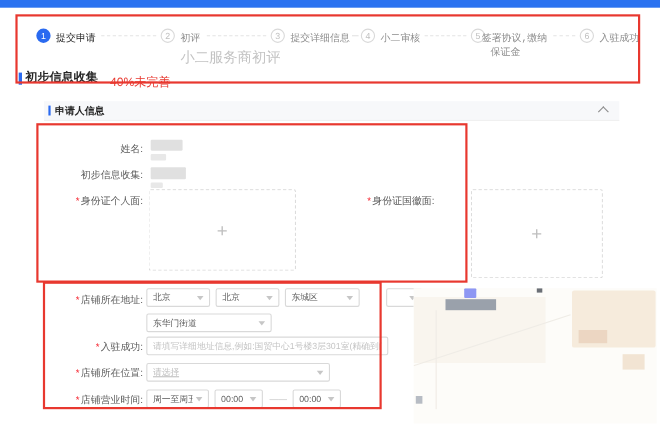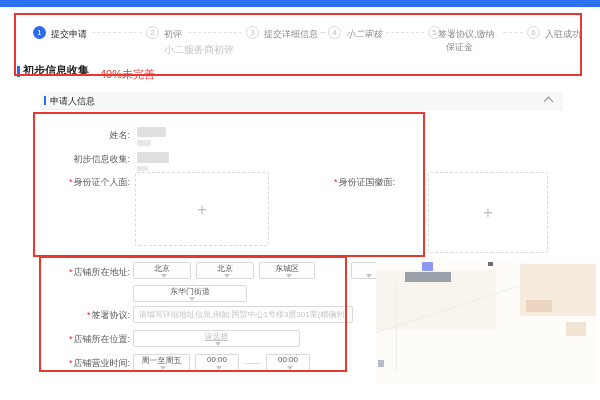--- a/index.html
+++ b/index.html
@@ -13,42 +13,42 @@
   .topbar{left:0;top:0;width:600px;height:7px;background:#2b72f0;}
   
   .anno{border:2px solid #e8382f;background:transparent;z-index:40;pointer-events:none;}
   
   .step-circle{width:13px;height:13px;border-radius:50%;display:flex;align-items:center;justify-content:center;
     font-size:8px;box-sizing:border-box;}
   .step-circle.active{background:#2a6af0;color:#fff;}
   .step-circle.idle{background:#fff;border:1px solid #d9d9d9;color:#bfbfbf;}
   .step-label{font-size:9px;color:#8c8c8c;white-space:nowrap;}
   .step-label.active{color:#262626;}
-  .step-sub{font-size:10px;color:#c3c3c3;white-space:nowrap;}
+  .step-sub{font-size:13px;color:#c3c3c3;white-space:nowrap;}
   .step-line{height:0;border-top:1px dashed #e3e3e3;}
   
   .sec-bar{width:3px;height:11px;background:#2a6af0;}
   .sec-title{font-size:11px;font-weight:bold;color:#262626;white-space:nowrap;}
   .sec-note{font-size:11px;color:#e8382f;white-space:nowrap;}
   
   .card-header{background:#f7f8fa;border-bottom:1px solid #f0f0f0;}
   .card-bar{width:2px;height:9px;background:#2a6af0;}
-  .card-title{font-size:9px;font-weight:normal;color:#262626;white-space:nowrap;}
+  .card-title{font-size:9px;font-weight:bold;color:#262626;white-space:nowrap;}
   .chev-up{width:6px;height:6px;border-left:1px solid #8c8c8c;border-top:1px solid #8c8c8c;
     transform:rotate(45deg);display:inline-block;}
   
   .flabel{font-size:9px;color:#595959;text-align:right;white-space:nowrap;}
   .star{color:#f5222d;margin-right:1px;}
   .redact{background:#d8d8d8;border-radius:1px;opacity:.8;}
   .redact2{background:#e8e8e8;border-radius:1px;}
   .upload{border:1px dashed #d9d9d9;border-radius:2px;background:#fff;
     display:flex;align-items:center;justify-content:center;}
   .plus{color:#bfbfbf;font-size:17px;font-weight:300;line-height:1;}
   .sel{border:1px solid #d9d9d9;border-radius:2px;background:#fff;box-sizing:border-box;
-    display:flex;align-items:center;justify-content:space-between;padding:0 5px;height:17px;flex-direction:column;}
+    display:flex;align-items:center;justify-content:space-between;padding:0 5px;height:17px;}
   .sel .val{font-size:8px;color:#595959;white-space:nowrap;overflow:hidden;}
   .sel .val.ph{color:#c0c0c0;text-decoration:underline;}
   .cdn{width:0;height:0;border-left:3px solid transparent;border-right:3px solid transparent;
     border-top:4px solid #c6c6c6;flex:none;margin-left:3px;}
   .tinput{border:1px solid #d9d9d9;border-radius:2px;box-sizing:border-box;height:17px;
     font-size:8px;color:#595959;padding:0 5px;font-family:"Liberation Sans",sans-serif;background:#fff;}
   .tinput::placeholder{color:#c4c4c4;}
   .dash{font-size:8px;color:#bfbfbf;white-space:nowrap;}
   
   .map{background:#fdfcf9;overflow:hidden;}
@@ -76,27 +76,27 @@
 
   <div class="abs step-circle idle" style="left:246px;top:26px;">
       <span>3</span>
     </div>
   <div class="abs step-label" style="left:264px;top:28px;">提交详细信息</div>
   <div class="abs step-line" style="left:320px;top:32px;width:6px;"></div>
 
   <div class="abs step-circle idle" style="left:328px;top:26px;">
       <span>4</span>
     </div>
-  <div class="abs step-label" style="left:346px;top:28px;font-style:italic;">小二审核</div>
+  <div class="abs step-label" style="left:346px;top:28px;">小二审核</div>
   <div class="abs step-line" style="left:386px;top:32px;width:38px;"></div>
 
   <div class="abs step-circle idle" style="left:428px;top:26px;">
       <span>5</span>
     </div>
-  <div class="abs step-label" style="left:438px;top:28px;">签署协议,缴纳</div>
+  <div class="abs step-label" style="left:438px;top:28px;font-family:Liberation Mono, monospace;">签署协议,缴纳</div>
   <div class="abs step-label" style="left:446px;top:41px;">保证金</div>
   <div class="abs step-line" style="left:503px;top:32px;width:20px;"></div>
 
   <div class="abs step-circle idle" style="left:527px;top:26px;">
       <span>6</span>
     </div>
   <div class="abs step-label" style="left:545px;top:28px;">入驻成功</div>
 </div>
 
 <div class="abs sec-bar" style="left:17px;top:66px;"></div>
@@ -129,35 +129,35 @@
 
 <div class="abs flabel" style="left:45px;top:266px;width:85px;"><span class="star">*</span><span>店铺所在地址:</span></div>
 <div class="abs sel" style="left:133px;top:262px;width:58px;">
   <span class="val">北京</span>
     <span class="cdn"></span>
 </div>
 <div class="abs sel" style="left:196px;top:262px;width:58px;">
   <span class="val">北京</span>
     <span class="cdn"></span>
 </div>
-<div class="abs sel" style="left:259px;top:262px;width:56px;">
+<div class="abs sel" style="left:259px;top:262px;width:68px;">
   <span class="val">东城区</span>
     <span class="cdn"></span>
 </div>
 <div class="abs sel" style="left:351px;top:262px;width:33px;">
   <span class="val"></span>
     <span class="cdn"></span>
 </div>
 
 <div class="abs sel" style="left:133px;top:285px;width:114px;">
   <span class="val">东华门街道</span>
     <span class="cdn"></span>
 </div>
 
-<div class="abs flabel" style="left:60px;top:309px;width:70px;"><span class="star">*</span><span>签署协议:</span></div>
+<div class="abs flabel" style="left:60px;top:309px;width:70px;"><span class="star">*</span><span>入驻成功:</span></div>
 <input class="abs tinput" style="left: 133px; top: 306px; width: 220px;" placeholder="请填写详细地址信息,例如:国贸中心1号楼3层301室(精确到门牌号信息)">
 
 <div class="abs flabel" style="left:50px;top:333px;width:80px;"><span class="star">*</span><span>店铺所在位置:</span></div>
 <div class="abs sel" style="left:133px;top:330px;width:167px;">
   <span class="val ph">请选择</span>
     <span class="cdn"></span>
 </div>
 
 <div class="abs flabel" style="left:50px;top:357px;width:80px;"><span class="star">*</span><span>店铺营业时间:</span></div>
 <div class="abs sel" style="left:133px;top:354px;width:57px;">

